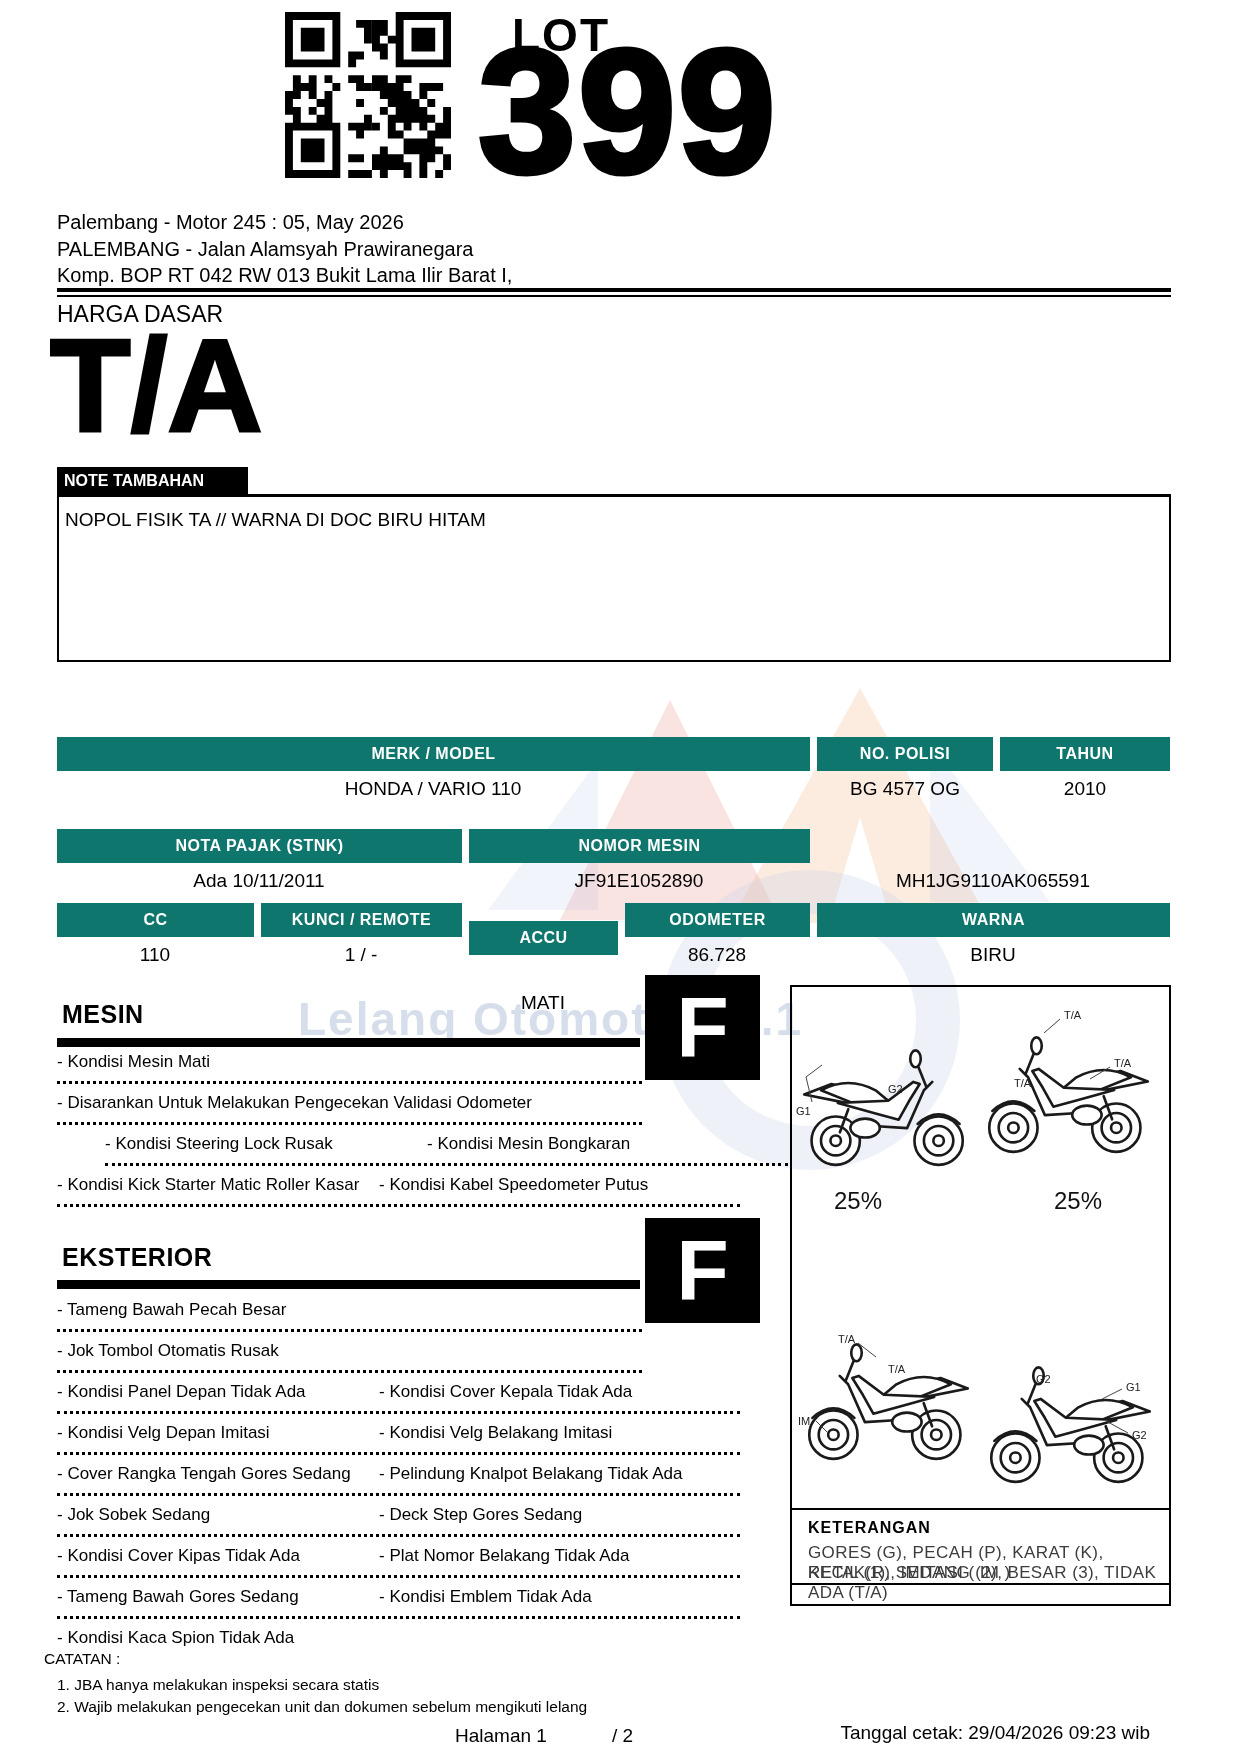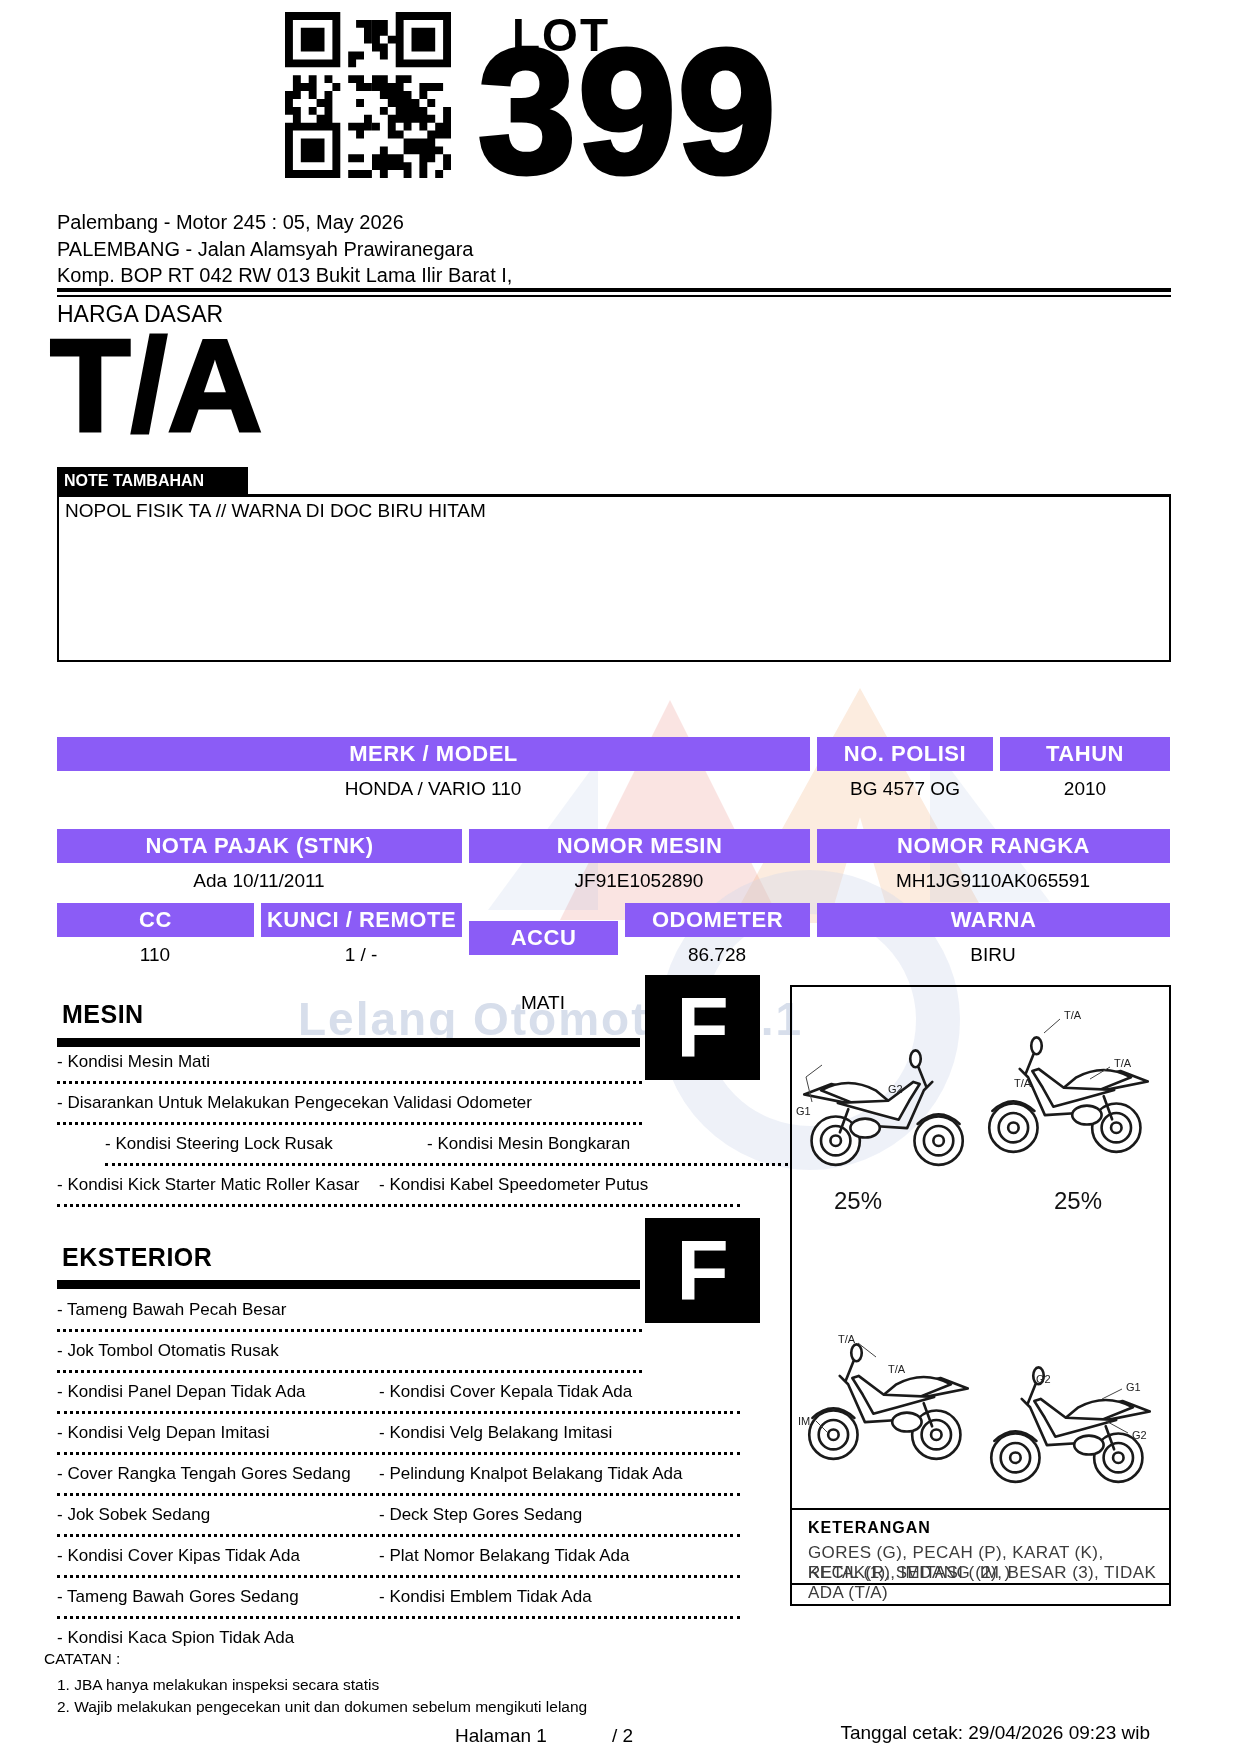--- a/index.html
+++ b/index.html
@@ -24,23 +24,23 @@
   .lot-label{left:512px;top:8px;font-size:46px;font-weight:800;letter-spacing:2px;}
   .lot-number{left:478px;top:28px;font-size:176px;font-weight:900;line-height:.95;
       -webkit-text-stroke:5px #000;letter-spacing:2px;}
   .addr{left:57px;top:209px;font-size:20px;line-height:26.5px;}
   .rule-double{left:57px;top:288px;width:1114px;height:3px;border-top:4px solid #000;border-bottom:2px solid #000;}
   .harga-label{left:57px;top:301px;font-size:23px;}
   .harga-value{left:50px;top:320px;font-size:132px;font-weight:bold;line-height:1;-webkit-text-stroke:3px #000;}
   .note-label{left:57px;top:467px;width:191px;height:27px;background:#000;color:#fff;
       font-size:16px;font-weight:bold;display:flex;align-items:center;padding-left:7px;box-sizing:border-box;}
   .note-box{left:57px;top:494px;width:1114px;height:168px;border:2px solid #000;border-top-width:3px;box-sizing:border-box;}
-  .note-text{padding:3px 6px;font-size:19px;}
-  
-  .bar{position:absolute;height:34px;background:#8b5cf6;color:#fff;font-size:22px;font-weight:bold;
+  .note-text{padding:12px 6px;font-size:19px;}
+  
+  .bar{position:absolute;height:34px;background:#0f766e;color:#fff;font-size:16px;font-weight:bold;
       letter-spacing:.5px;display:flex;align-items:center;justify-content:center;z-index:1;}
   .val{position:absolute;width:300px;font-size:19px;text-align:center;z-index:1;}
   
   .sec-title{position:absolute;font-size:25px;font-weight:bold;letter-spacing:.5px;z-index:1;}
   .sec-bar{position:absolute;left:57px;width:583px;height:9px;background:#000;z-index:1;}
   .grade-box{position:absolute;width:115px;height:105px;background:#000;color:#fff;display:flex;
       align-items:center;justify-content:center;font-size:86px;font-weight:bold;z-index:1;}
   .itemrow{position:absolute;left:57px;font-size:17px;line-height:20px;padding-bottom:9px;
       border-bottom:3px dotted #000;z-index:1;}
   .itemrow.single{width:585px;}
@@ -95,21 +95,20 @@
 
   <div class="bar" style="left:57px;top:737px;width:753px;">MERK / MODEL</div>
   <div class="bar" style="left:817px;top:737px;width:176px;">NO. POLISI</div>
   <div class="bar" style="left:1000px;top:737px;width:170px;">TAHUN</div>
   <div class="val" style="left:283px;top:778px;">HONDA / VARIO 110</div>
   <div class="val" style="left:755px;top:778px;">BG 4577 OG</div>
   <div class="val" style="left:935px;top:778px;">2010</div>
 
   <div class="bar" style="left:57px;top:829px;width:405px;">NOTA PAJAK (STNK)</div>
   <div class="bar" style="left:469px;top:829px;width:341px;">NOMOR MESIN</div>
-  <div class="bar" style="left:817px;top:829px;width:353px;">NOMOR RANGKA</div>
   <div class="val" style="left:109px;top:870px;">Ada 10/11/2011</div>
   <div class="val" style="left:489px;top:870px;">JF91E1052890</div>
   <div class="val" style="left:843px;top:870px;">MH1JG9110AK065591</div>
 
   <div class="bar" style="left:57px;top:903px;width:197px;">CC</div>
   <div class="bar" style="left:261px;top:903px;width:201px;">KUNCI / REMOTE</div>
   <div class="bar" style="left:469px;top:903px;width:149px;margin-top:18px;">ACCU</div>
   <div class="bar" style="left:625px;top:903px;width:185px;">ODOMETER</div>
   <div class="bar" style="left:817px;top:903px;width:353px;">WARNA</div>
   <div class="val" style="left:5px;top:944px;">110</div>

